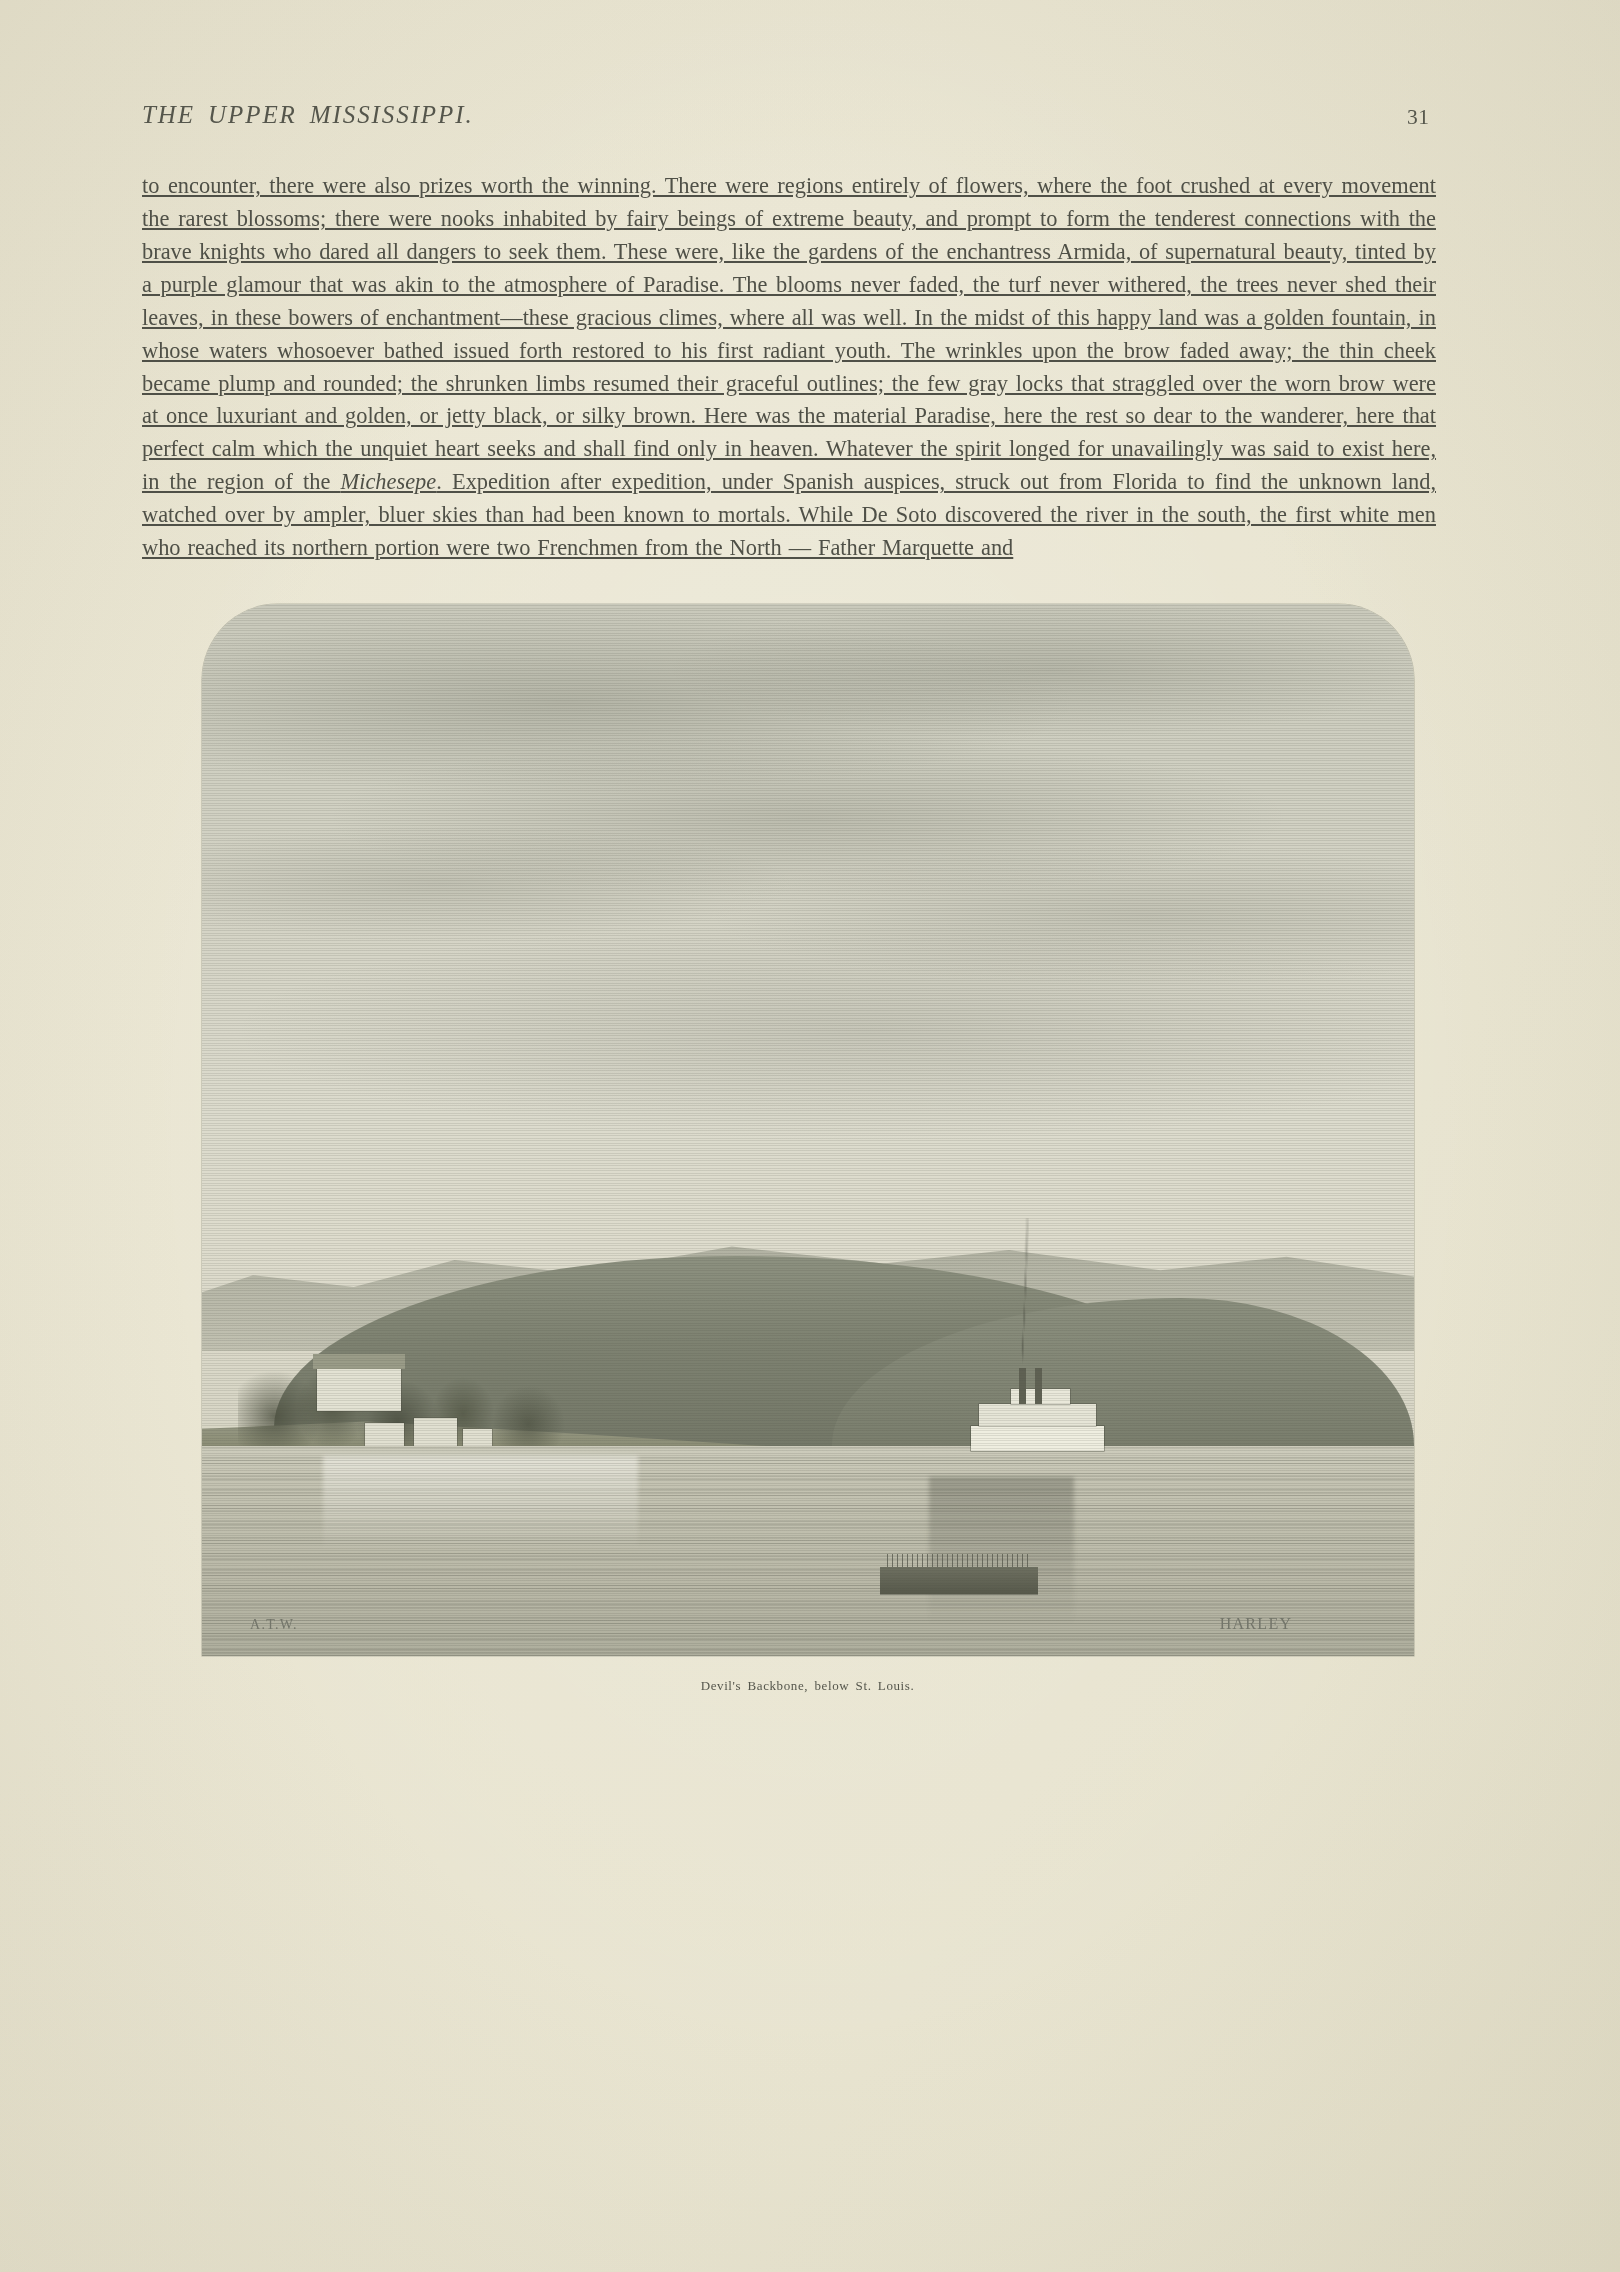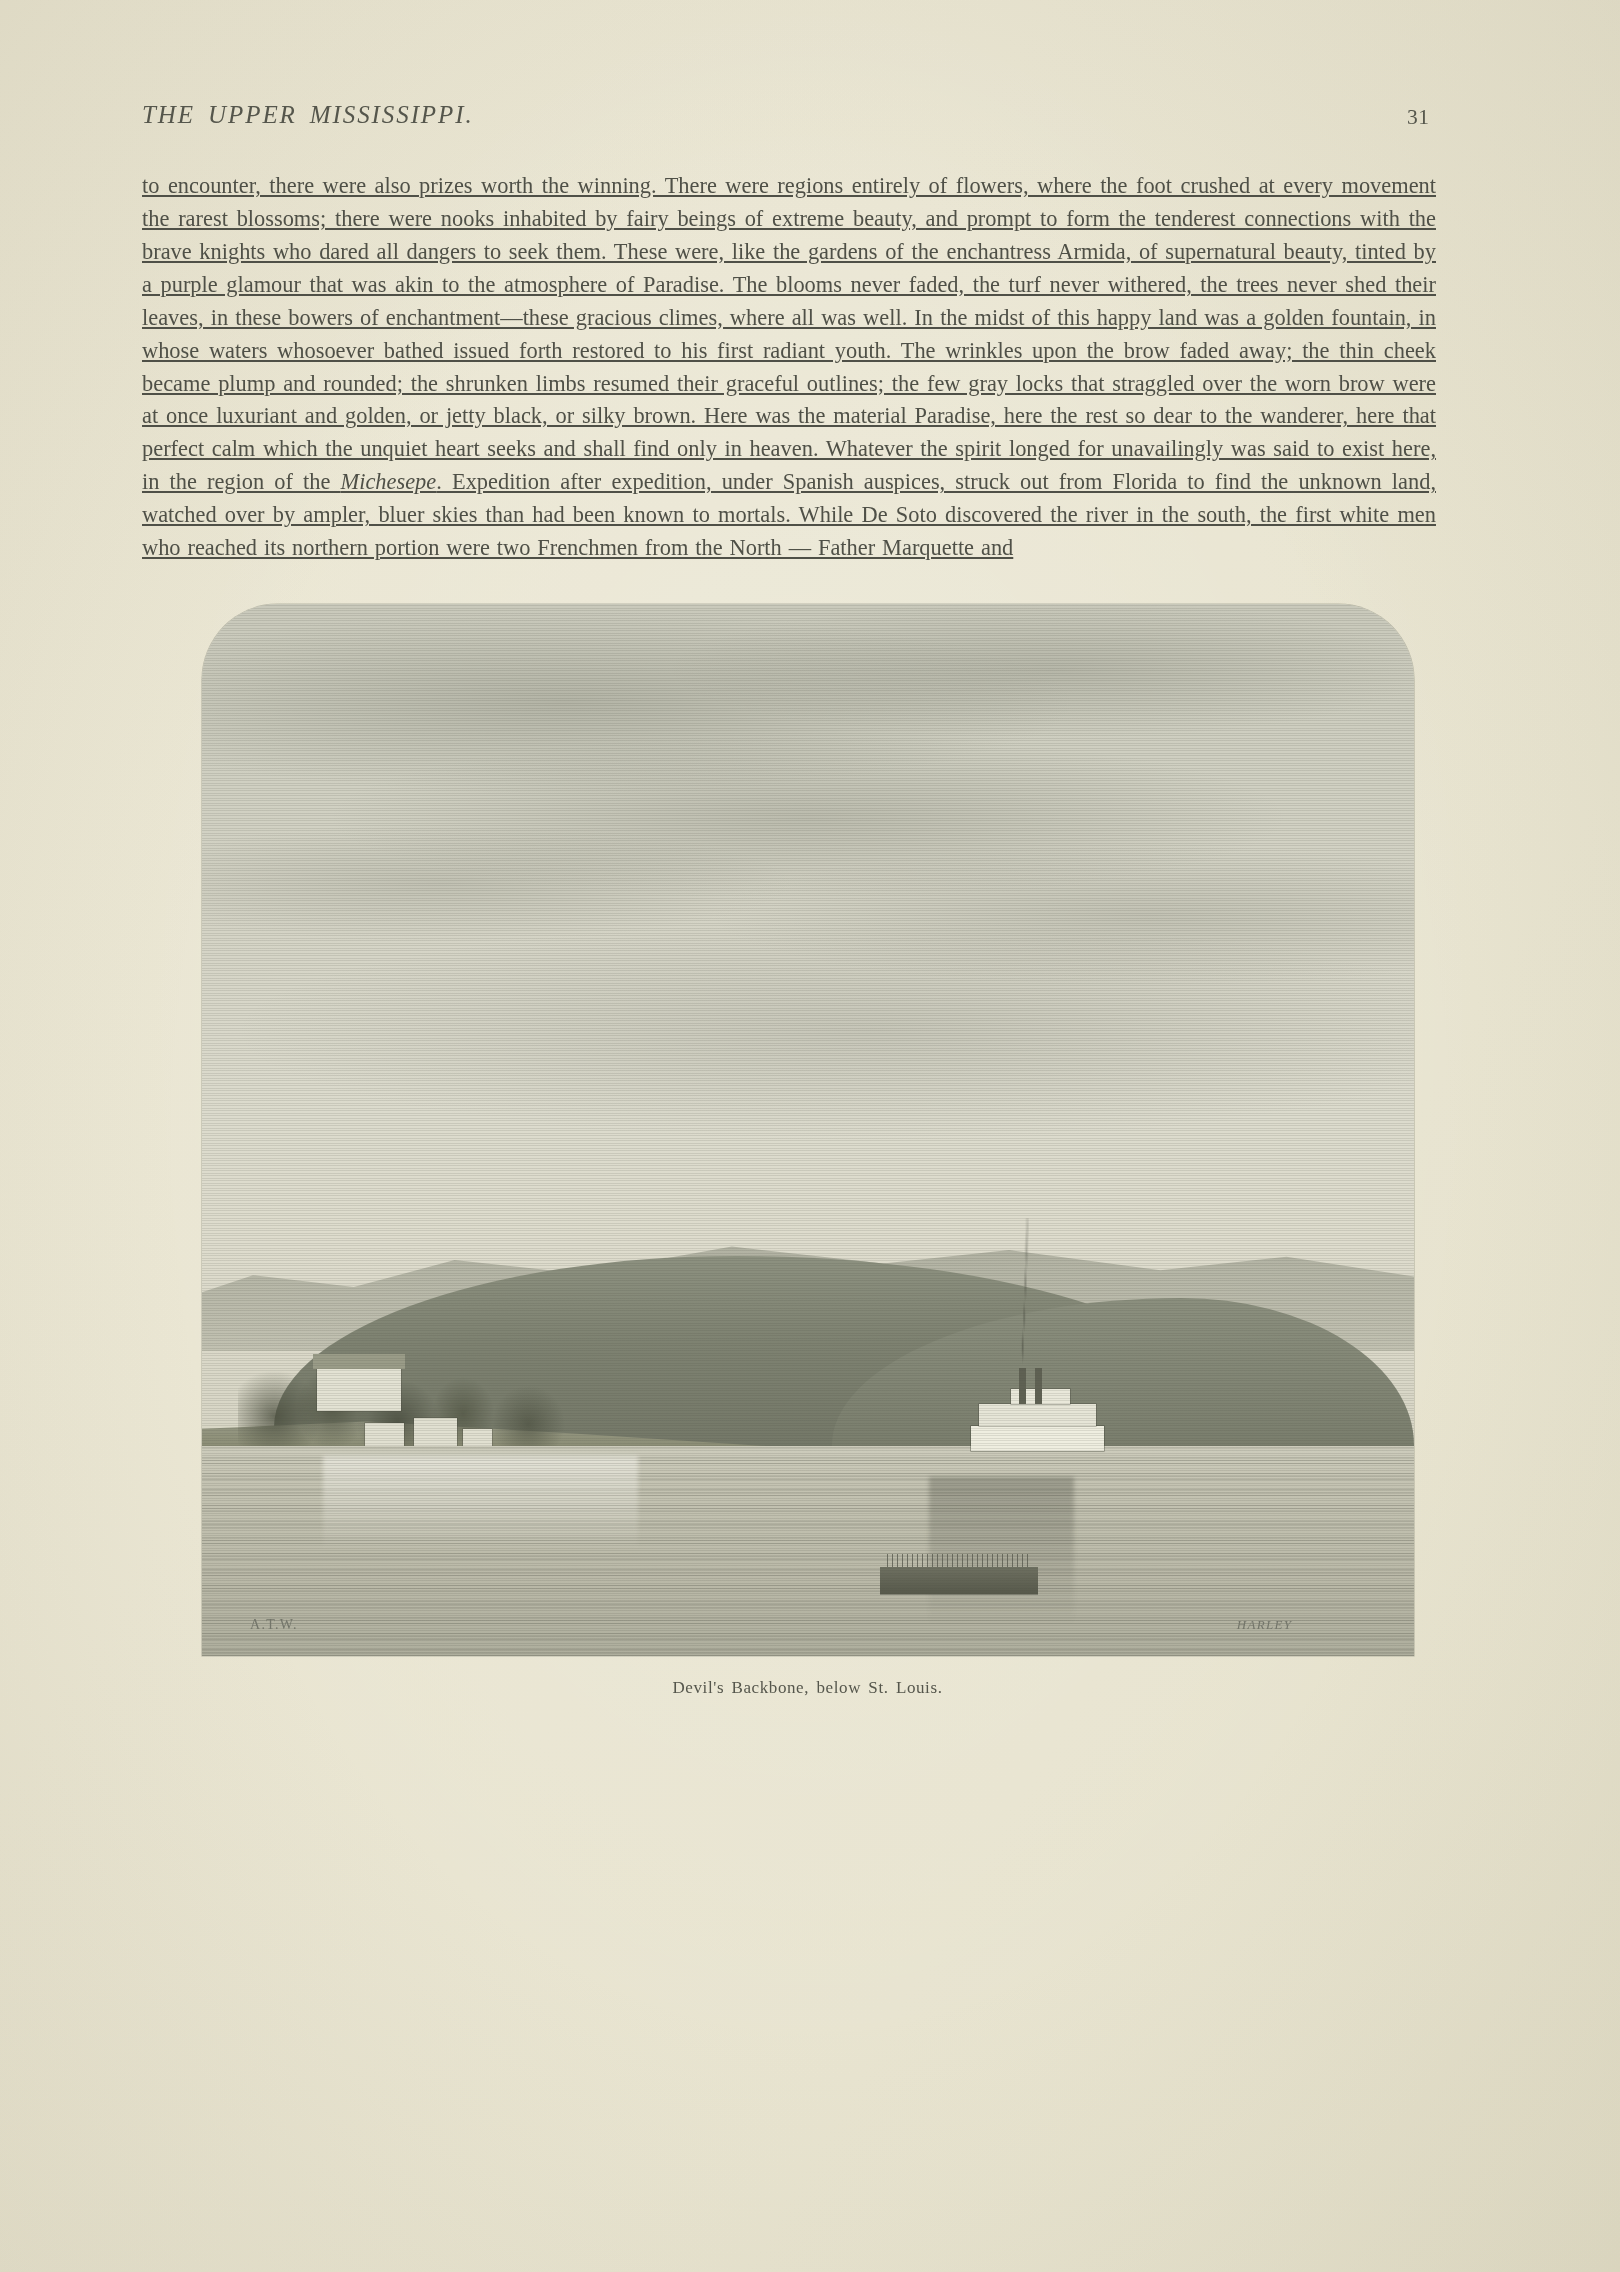--- a/index.html
+++ b/index.html
@@ -311,25 +311,25 @@
   }
   .sig-left, .sig-right {
     position: absolute;
     bottom: 2.2%;
     font-family: "Liberation Serif", serif;
     font-size: 14px;
     color: #73756a;
     letter-spacing: 1.3px;
   }
   .sig-left { left: 4%; }
-  .sig-right { right: 10%; font-size: 13px; font-style: italic; }
+  .sig-right { right: 10%; font-size: 16px; }
   .caption {
     margin-top: 21.5px;
     text-align: center;
-    font-size: 17px;
+    font-size: 13px;
     letter-spacing: 0.6px;
     color: #55564c;
     word-spacing: 2.5px;
   }
 </style>
 </head>
 <body>
 
 <div class="page">
   <div class="content">

